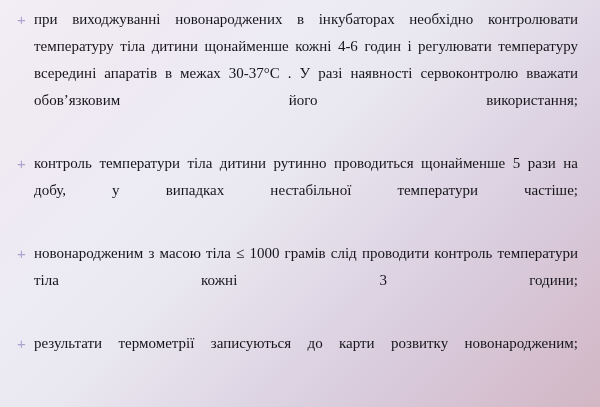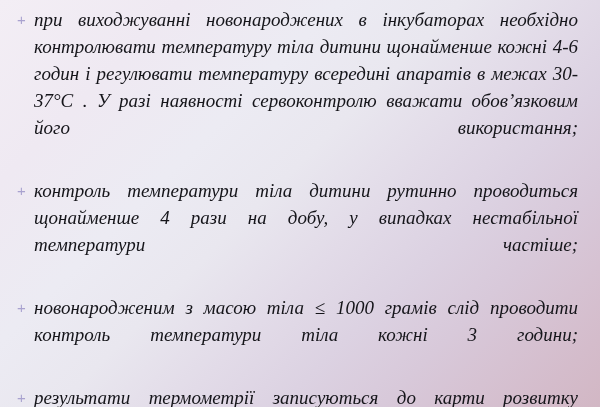--- a/index.html
+++ b/index.html
@@ -50,27 +50,26 @@
     color: #a9a2cf;
     font-family: "Liberation Sans", sans-serif;
     font-size: 15px;
     line-height: 27px;
     text-align: left;
     padding-left: 1px;
   }
   .bullet-text {
     flex: 1 1 auto;
     font-family: "Liberation Serif", serif;
-    font-size: 19px;
+    font-size: 15px;
     line-height: 27px;
     color: #15151a;
     text-align: justify;
     text-justify: inter-word;
     hyphens: none;
-    font-style: italic;
   }
   
   .bullet-text::after {
     content: "";
     display: inline-block;
     width: 100%;
   }
 </style>
 </head>
 <body>
@@ -78,21 +77,21 @@
 <div class="slide">
   <div class="content">
 
     <div class="bullet-row">
       <span class="bullet-mark">+</span>
       <span class="bullet-text">при виходжуванні новонароджених в інкубаторах необхідно контролювати температуру тіла дитини щонайменше кожні 4-6 годин і регулювати температуру всередині апаратів в межах 30-37°С . У разі наявності сервоконтролю вважати обов’язковим його використання;</span>
     </div>
 
     <div class="bullet-row">
       <span class="bullet-mark">+</span>
-      <span class="bullet-text">контроль температури тіла дитини рутинно проводиться щонайменше 4 рази на добу, у випадках нестабільної температури частіше;</span>
+      <span class="bullet-text">контроль температури тіла дитини рутинно проводиться щонайменше 5 рази на добу, у випадках нестабільної температури частіше;</span>
     </div>
 
     <div class="bullet-row">
       <span class="bullet-mark">+</span>
       <span class="bullet-text">новонародженим з масою тіла ≤ 1000 грамів слід проводити контроль температури тіла кожні 3 години;</span>
     </div>
 
     <div class="bullet-row">
       <span class="bullet-mark">+</span>
       <span class="bullet-text">результати термометрії записуються до карти розвитку новонародженим;</span>

